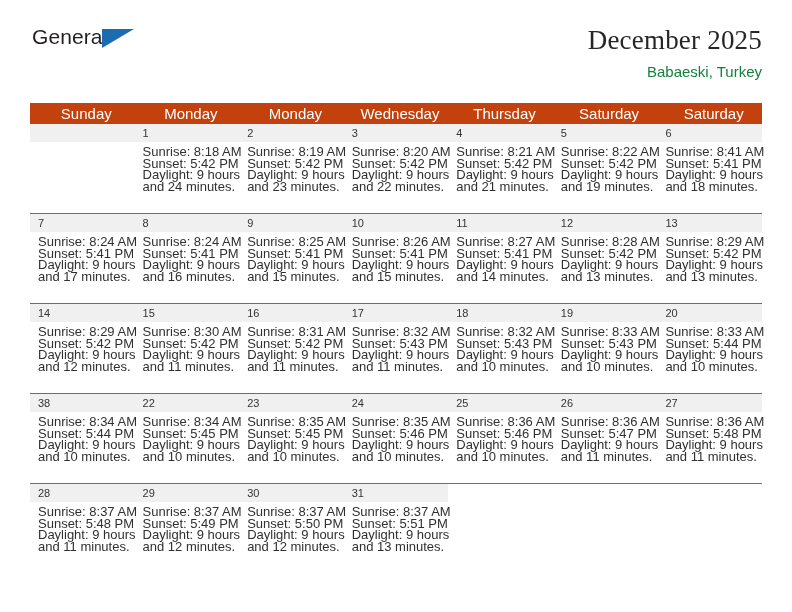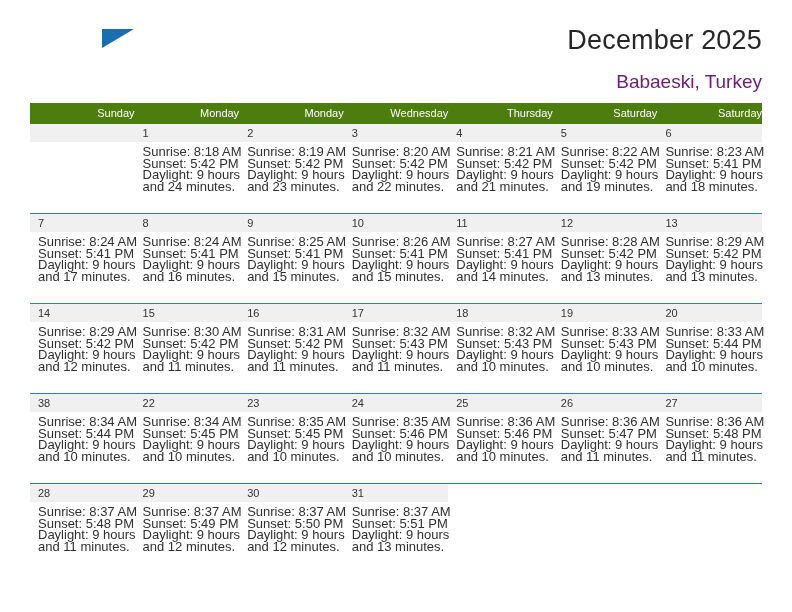--- a/index.html
+++ b/index.html
@@ -71,44 +71,45 @@
     right: 0px;
     top: 24px;
     text-align: right;
   }
   .cal-title {
     font-size: 27px;
     font-weight: normal;
     color: #262626;
     line-height: 32px;
     letter-spacing: 0.2px;
+    font-family: Liberation Serif, serif;
   }
   .cal-subtitle {
-    font-size: 19px;
-    color: #701a75;
+    font-size: 15px;
+    color: #15803d;
     line-height: 20px;
-    margin-top: 16px;
+    margin-top: 6px;
   }
 
   
   .calendar {
     position: absolute;
     left: 30px;
     top: 103px;
     width: 732px;
     border-collapse: collapse;
     table-layout: fixed;
   }
 
   .calendar th {
-    background: #4d7c0f;
+    background: #c2410c;
     color: #ffffff;
-    font-size: 11px;
+    font-size: 15px;
     font-weight: normal;
-    text-align: right;
+    text-align: center;
     padding: 5px 0 5px 8px;
     height: 21px;
     line-height: 11px;
   }
 
   .week-row td {
     vertical-align: top;
     padding: 0;
     border-top: 1.5px solid #2f7dc4;
     height: 89px;
@@ -145,20 +146,21 @@
   .cell-body div { white-space: nowrap; }
 </style>
 </head>
 <body>
 
 <div class="page">
 
   <div class="header">
 
     <div class="brand">
+      <span class="brand-line1">General</span>
       <span class="brand-triangle"></span>
     </div>
 
     <div class="title-block">
       <div class="cal-title">December 2025</div>
       <div class="cal-subtitle">Babaeski, Turkey</div>
     </div>
 
   </div>
 
@@ -239,21 +241,21 @@
                 <div>Sunset: 5:42 PM</div>
                 <div>Daylight: 9 hours</div>
                 <div>and 19 minutes.</div>
               </div>
             </div>
           </td>
           <td>
             <div class="cell-inner">
               <div class="daynum-band">6</div>
               <div class="cell-body">
-                <div>Sunrise: 8:23 AM</div>
+                <div>Sunrise: 8:41 AM</div>
                 <div>Sunset: 5:41 PM</div>
                 <div>Daylight: 9 hours</div>
                 <div>and 18 minutes.</div>
               </div>
             </div>
           </td>
         </tr>
         <tr class="week-row">
           <td>
             <div class="cell-inner">

